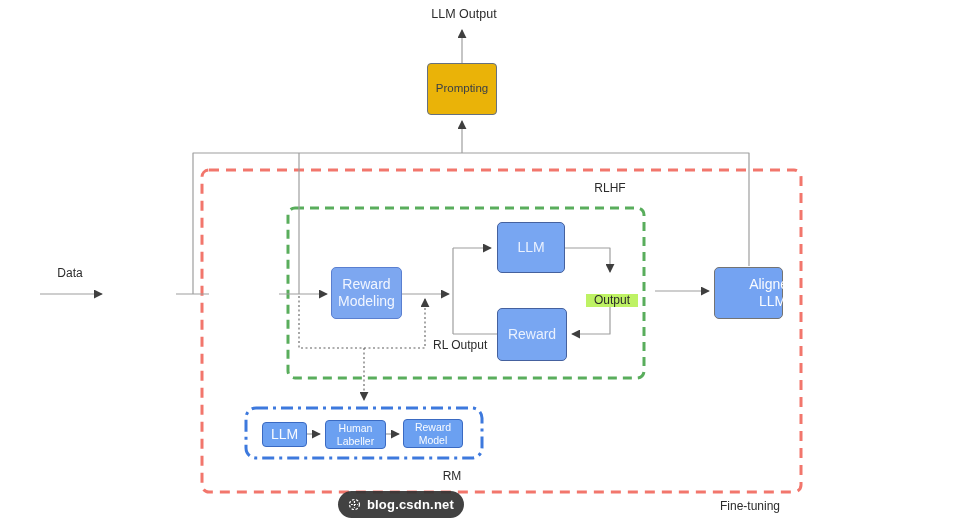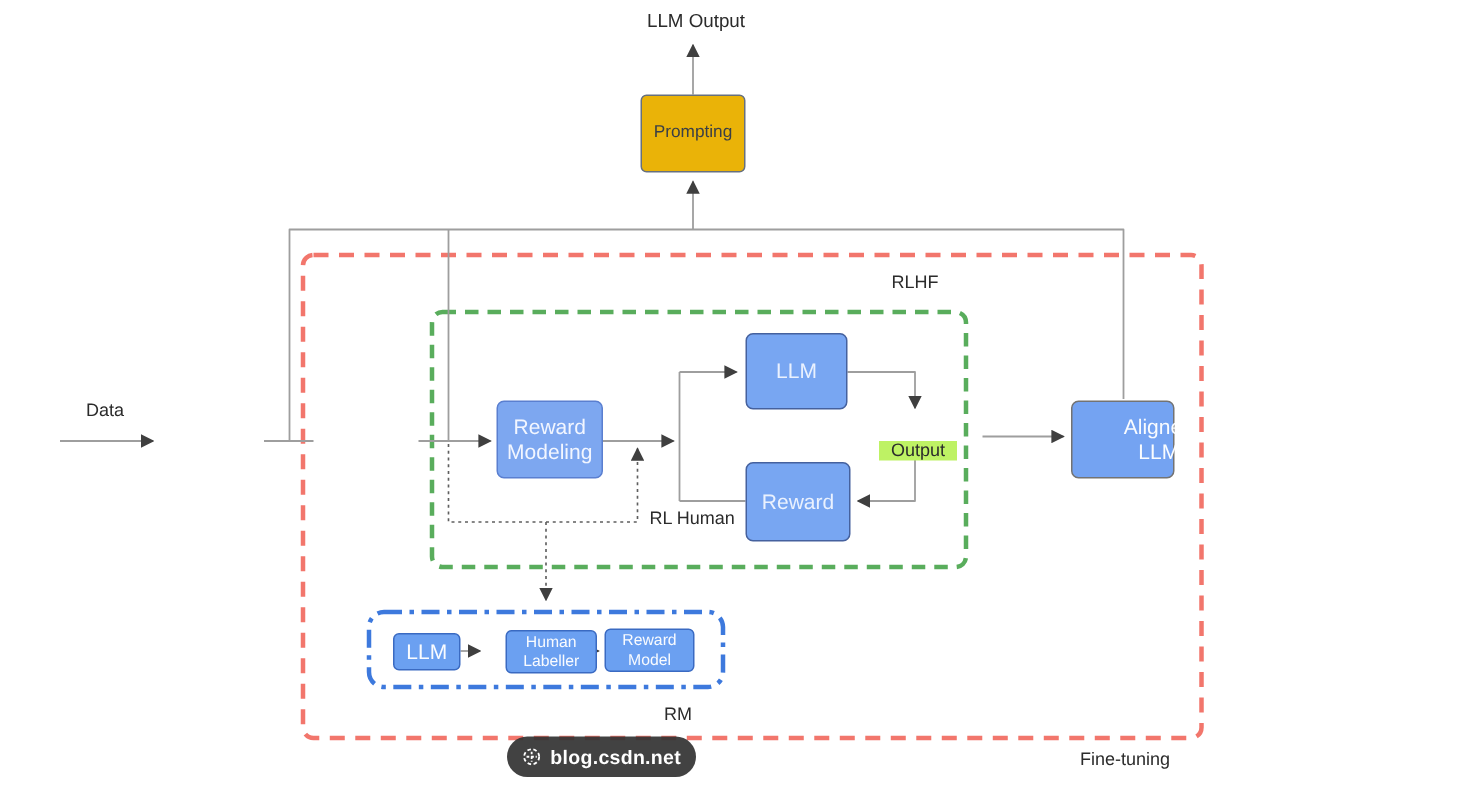--- a/index.html
+++ b/index.html
@@ -14,21 +14,21 @@
     color:rgba(255,255,255,.96);font-size:14px;line-height:1.2;border-radius:5px;
   }
   .pretraining{left:106px;top:266px;width:70px;height:53px;background:#4677C9;border:1px solid #2E4F96;}
   .instruction{left:209px;top:267px;width:70px;height:53px;background:#6D87DD;border:1px solid #4C5FC0;color:#EDF1FF;}
   .rewardmodeling{left:331px;top:267px;width:71px;height:52px;background:#7DA7F0;border:1px solid #5A7FD0;color:#F2F6FF;}
   .llmbox{left:497px;top:222px;width:68px;height:51px;background:#78A6F2;border:1px solid #45619E;color:#EAF1FE;}
   .rewardbox{left:497px;top:308px;width:70px;height:53px;background:#78A6F2;border:1px solid #45619E;color:#EAF1FE;}
   .alignedllm{left:714px;top:267px;width:69px;height:52px;background:#74A3F2;border:1px solid #737373;padding-left:48px;}
   .prompting{left:427px;top:63px;width:70px;height:52px;background:#eab308;border:1px solid #66707F;color:#3A3F46;font-size:11.5px;border-radius:4px;}
   .rmllm{left:262px;top:422px;width:45px;height:25px;background:#6BA0F1;border:1px solid #3A6AC2;border-radius:4px;}
-  .humanlabeller{left:325px;top:420px;width:61px;height:29px;background:#6BA0F1;border:1px solid #3A6AC2;border-radius:4px;font-size:10.5px;margin-left:12px;}
+  .humanlabeller{left:325px;top:420px;width:61px;height:29px;background:#6BA0F1;border:1px solid #3A6AC2;border-radius:4px;font-size:10.5px;}
   .rewardmodel{left:403px;top:419px;width:60px;height:29px;background:#6BA0F1;border:1px solid #3A6AC2;border-radius:4px;font-size:10.5px;}
   .lbl{position:absolute;color:#2B2B2B;font-size:12px;line-height:1.1;text-align:center;}
   .lbl-llm-output{left:423px;top:8px;width:82px;font-size:12.5px;}
   .lbl-data{left:50px;top:267px;width:40px;}
   .lbl-output{left:586px;top:283px;width:52px;background:#bef264;margin-top:11px;}
   .lbl-rl-update{left:433px;top:339px;width:62px;text-align:left;}
   .lbl-rlhf{left:585px;top:182px;width:50px;}
   .lbl-rm{left:434px;top:470px;width:36px;}
   .lbl-fine-tuning{left:712px;top:500px;width:76px;}
   .watermark{
@@ -88,21 +88,21 @@
 LLM</div>
   <div class="node rmllm">LLM</div>
   <div class="node humanlabeller">Human
 Labeller</div>
   <div class="node rewardmodel">Reward
 Model</div>
 
   <div class="lbl lbl-llm-output">LLM Output</div>
   <div class="lbl lbl-data">Data</div>
   <div class="lbl lbl-output">Output</div>
-  <div class="lbl lbl-rl-update">RL Human</div>
+  <div class="lbl lbl-rl-update">RL Output</div>
   <div class="lbl lbl-rlhf">RLHF</div>
   <div class="lbl lbl-rm">RM</div>
   <div class="lbl lbl-fine-tuning">Fine-tuning</div>
 
   <div class="watermark">
     <svg width="17" height="17" viewBox="0 0 17 17">
       <circle cx="8.5" cy="8.5" r="6.6" fill="none" stroke="#fff" stroke-width="1.6" stroke-dasharray="3.2 2.2"></circle>
       <line x1="4" y1="8.5" x2="13" y2="8.5" stroke="#fff" stroke-width="1.6" stroke-dasharray="2.4 1.6"></line>
       <line x1="8.5" y1="4" x2="8.5" y2="13" stroke="#fff" stroke-width="1.6" stroke-dasharray="2.4 1.6"></line>
     </svg>

